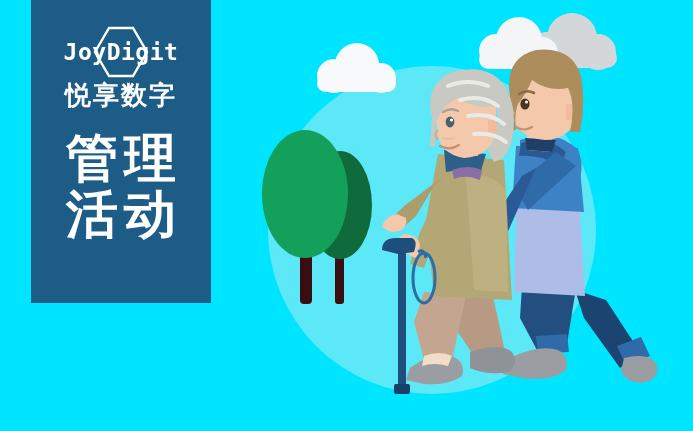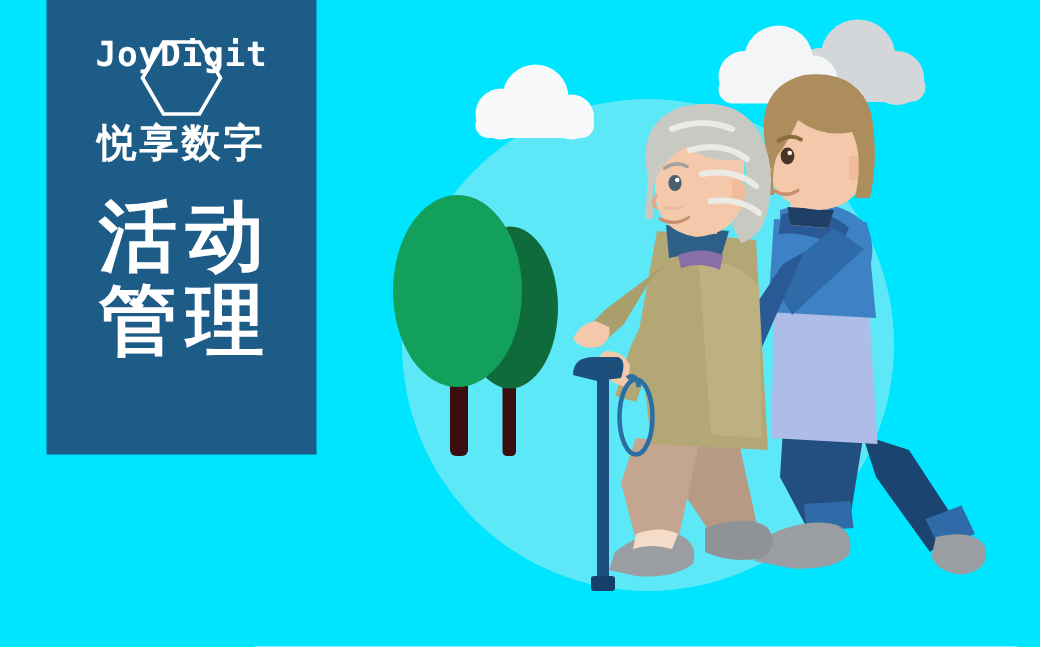--- a/index.html
+++ b/index.html
@@ -43,20 +43,21 @@
     display: flex;
     flex-direction: column;
     align-items: center;
     justify-content: flex-start;
   }
   .logo-mark {
     position: relative;
     width: 150px;
     height: 52px;
     display: flex;
+    align-items: center;
     justify-content: center;
   }
   .hexagon-icon {
     position: absolute;
     left: 50%;
     top: 50%;
     transform: translate(-50%, -50%);
     width: 56px;
     height: 52px;
   }
@@ -229,19 +230,19 @@
       <div class="logo-mark">
         <svg class="hexagon-icon" viewBox="0 0 56 52">
           <polygon points="16,2 40,2 54,26 40,50 16,50 2,26" fill="none" stroke="#ffffff" stroke-width="2.4"></polygon>
         </svg>
         <div class="logo-wordmark">JoyDigit</div>
       </div>
       <div class="logo-sub">悦享数字</div>
     </div>
 
     <div class="panel-title">
+      <div>管理</div>
       <div>活动</div>
-      <div>管理</div>
     </div>
 
   </div>
 
 </div>
 
 </body></html>

